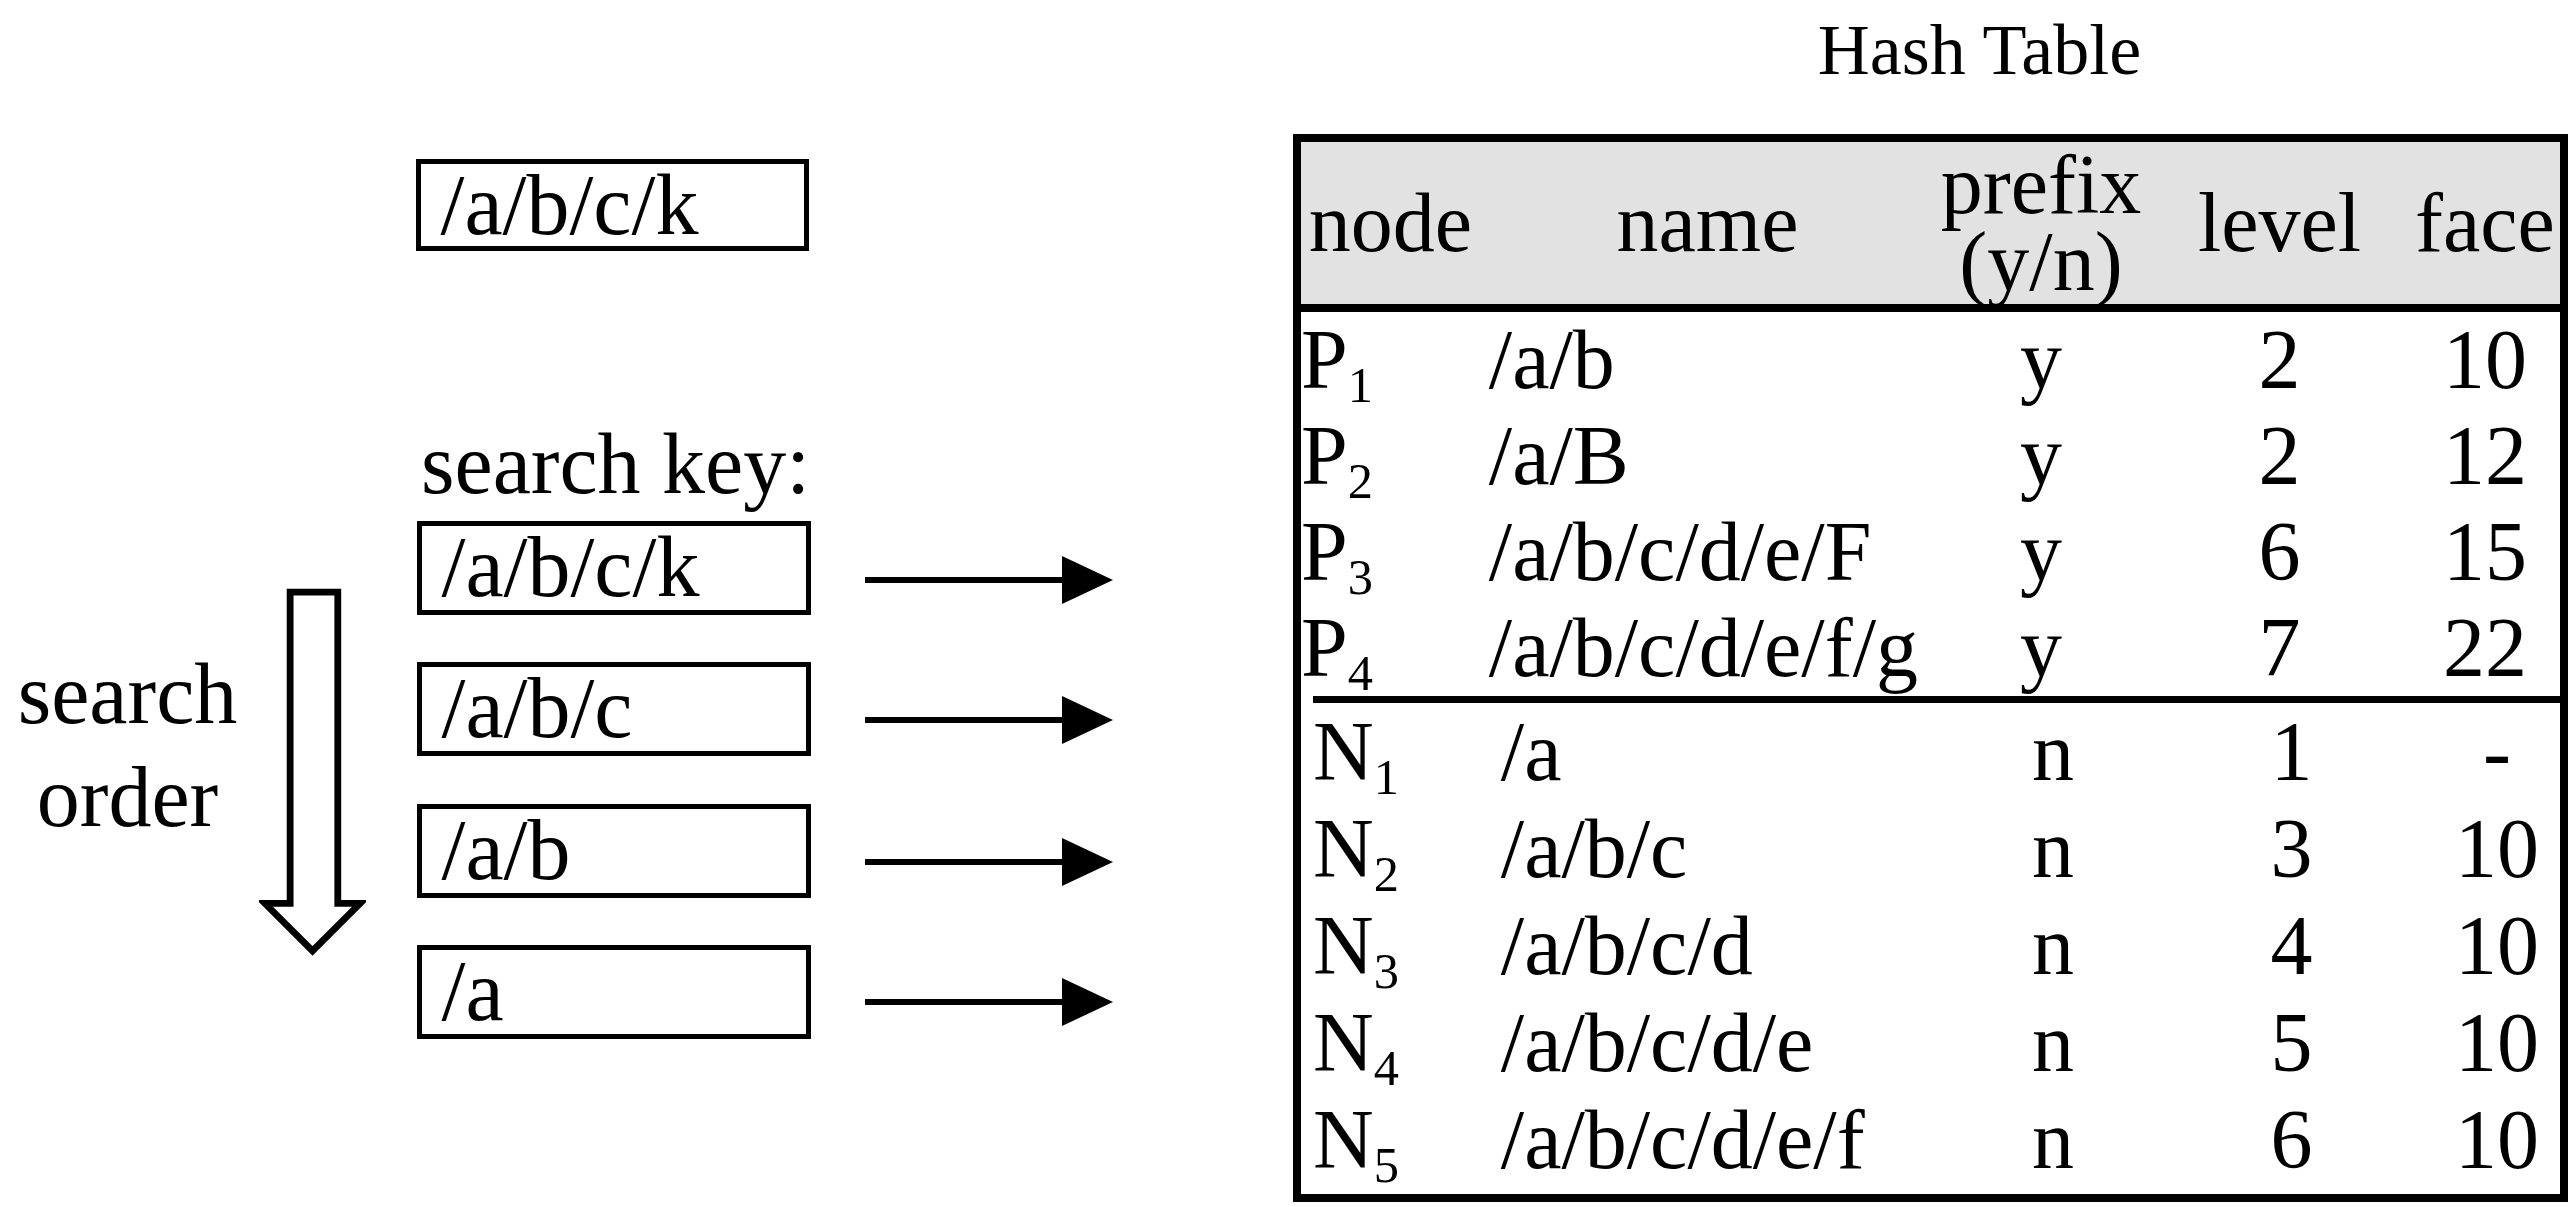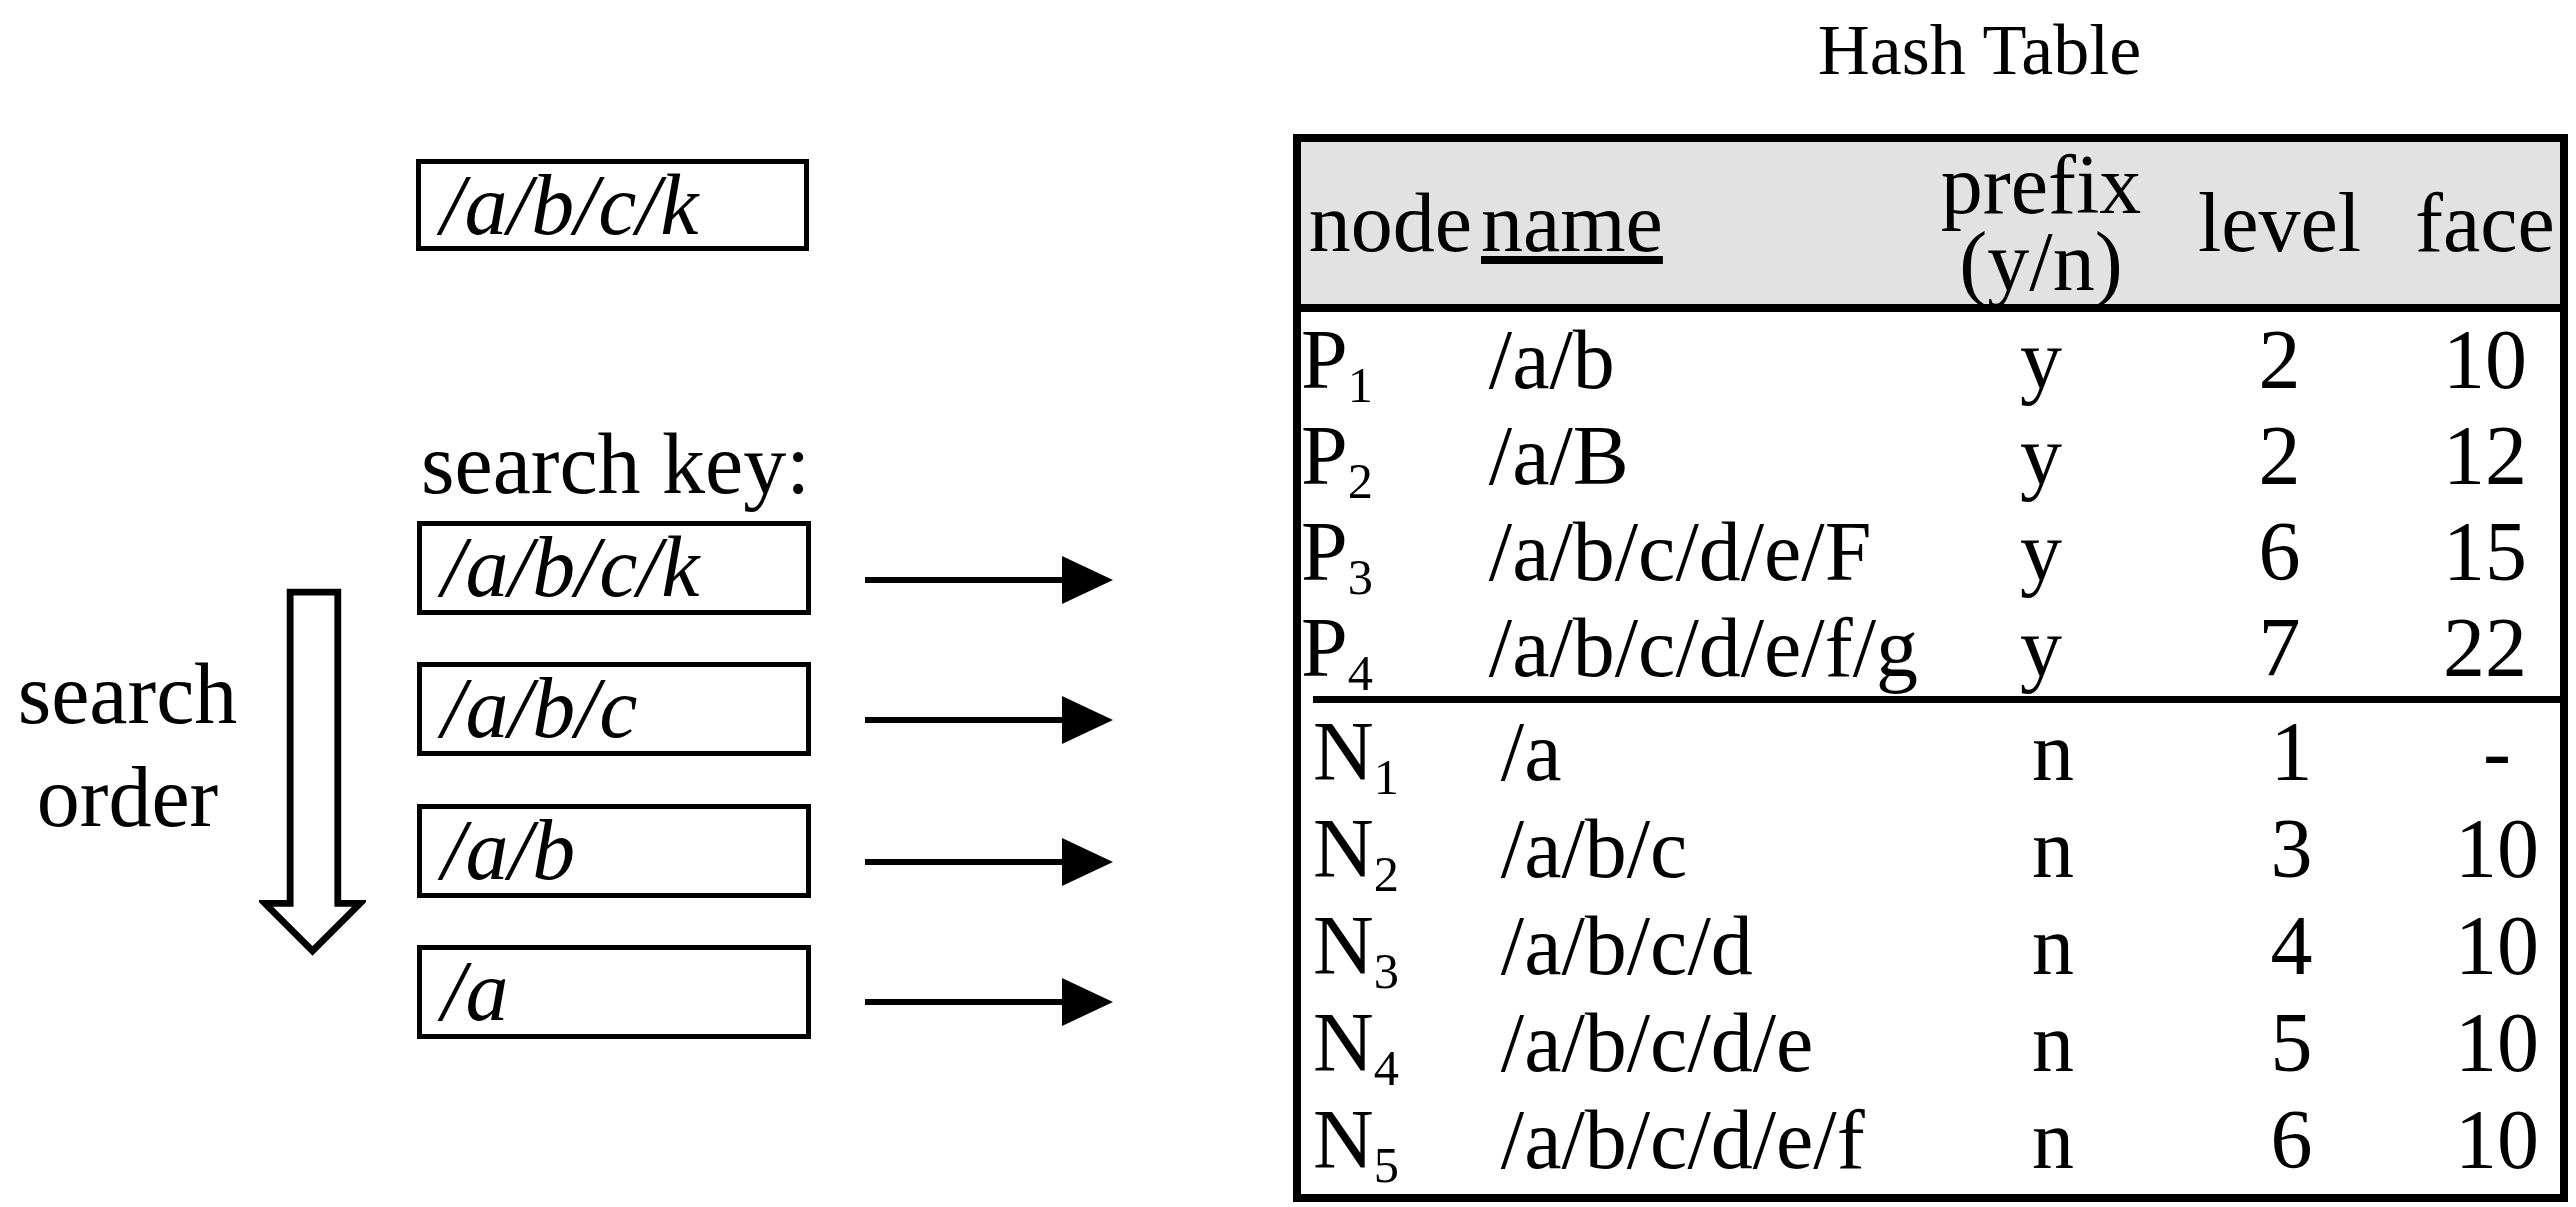--- a/index.html
+++ b/index.html
@@ -31,21 +31,20 @@
     height: 94px;
     border: 5.8px solid #000;
     background: #fff;
   }
   .key-box .key-text {
     display: block;
     padding-left: 19.5px;
     font-size: 86px;
     line-height: 82px;
     white-space: nowrap;
-    font-style: italic;
   }
   .box-content-name { left: 416px; top: 159px; height: 92px; width: 393px; }
   .box-k1 { left: 417px; top: 521px; }
   .box-k2 { left: 417px; top: 662px; }
   .box-k3 { left: 417px; top: 804px; }
   .box-k4 { left: 417px; top: 945px; }
 
   .lbl-content-name { left: 419px; top: 49px; }
   .lbl-search-key   { left: 421px; top: 421px; }
 
@@ -198,21 +197,21 @@
     <div class="shaft"></div>
     <div class="head"></div>
   </div>
 
   <div class="table-title">Hash Table</div>
 
   <div class="hash-table">
 
     <div class="trow thead">
       <div class="c-node">node</div>
-      <div class="c-prefix" style="text-align:left;padding-left:0;text-decoration:underline;">name</div>
+      <div class="c-prefix" style="text-align:center;padding-left:0;">name</div>
       <div class="c-prefix two-line">
         <span>prefix</span>
         <span>(y/n)</span>
       </div>
       <div class="c-level">level</div>
       <div class="c-face">face</div>
     </div>
 
     <div>
       <div class="trow prow">

